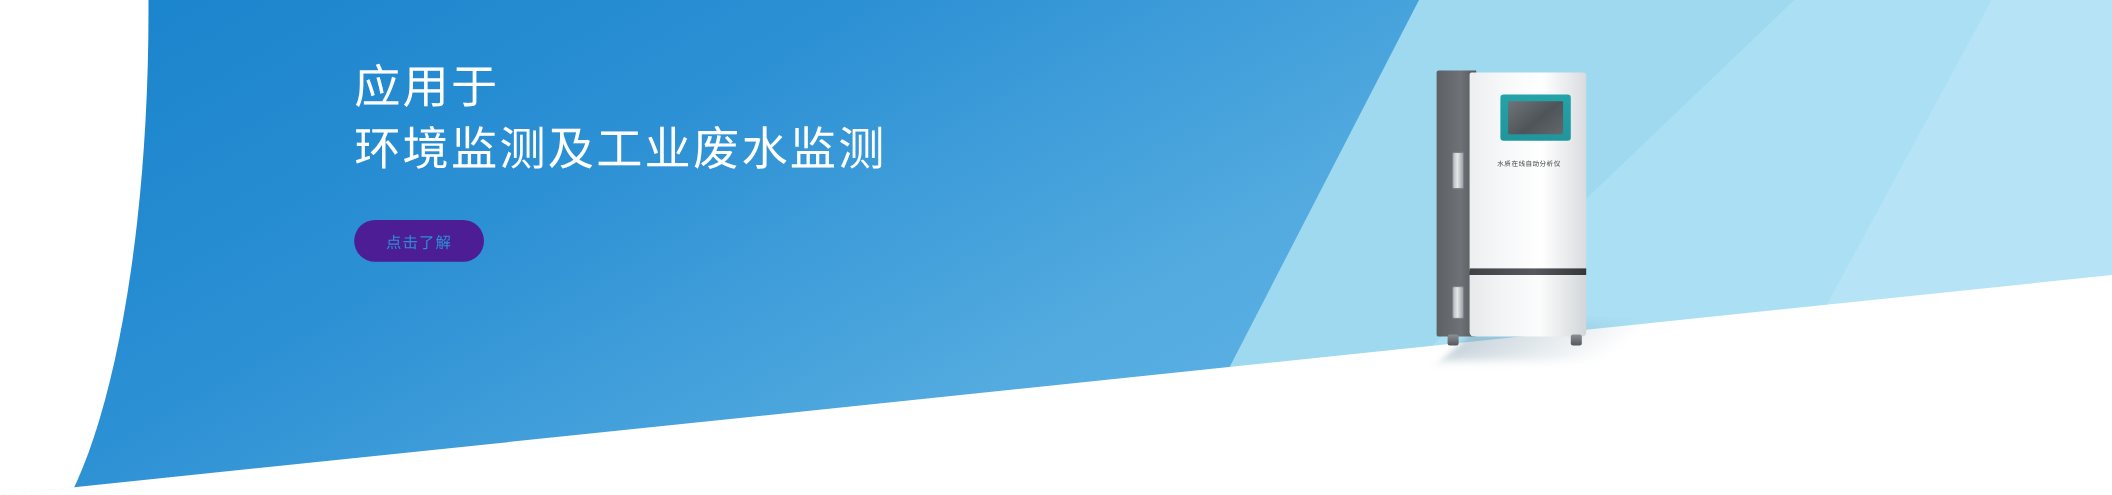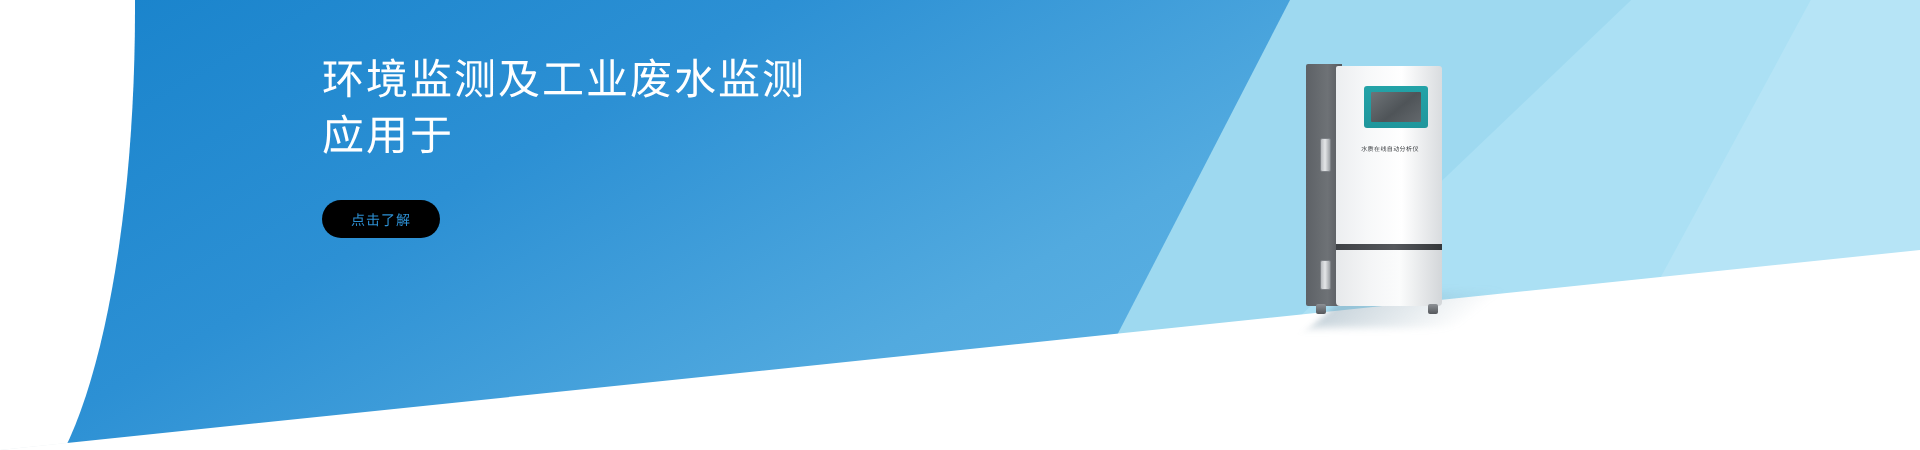--- a/index.html
+++ b/index.html
@@ -107,21 +107,21 @@
     white-space:nowrap;
   }
 
   .cta{
     display:block;
     margin-top:36px;
     width:118px;
     height:38px;
     border:none;
     border-radius:19px;
-    background:#000000;
+    background:#4c1d95;
     color:#2d8fd2;
     font-family:"Liberation Sans","DejaVu Sans",sans-serif;
     font-size:14px;
     letter-spacing:1px;
     cursor:pointer;
     padding:0;
   }
 
   
 
@@ -236,22 +236,22 @@
 
   <div class="bg-base"></div>
   <div class="bg-light-wedge"></div>
   <div class="bg-light-sliver"></div>
   <div class="bg-blue-panel"></div>
   <div class="bg-left-white"></div>
   <div class="bg-bottom-shade"></div>
   <div class="bg-bottom-white"></div>
 
   <div class="copy">
+    <div class="headline">应用于</div>
     <div class="headline">环境监测及工业废水监测</div>
-    <div class="headline">应用于</div>
     <button class="cta">点击了解</button>
   </div>
 
   <div class="device-shadow"></div>
   <div class="device">
     <div class="dev-side"></div>
     <div class="dev-upper"></div>
     <div class="dev-screen-bezel">
       <div class="dev-screen"></div>
     </div>

